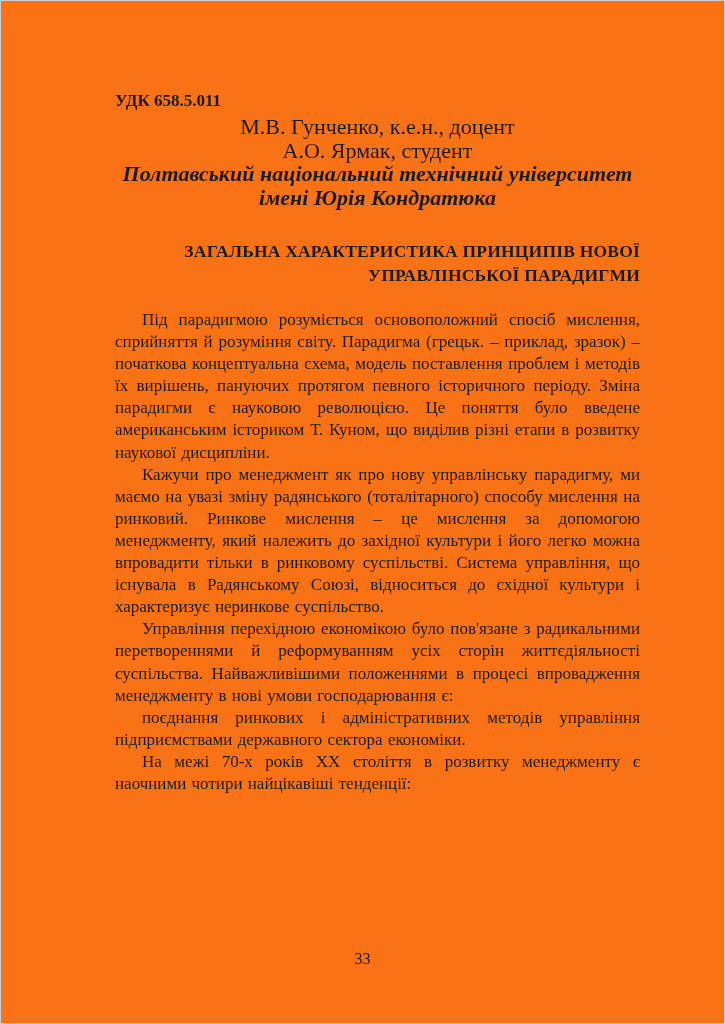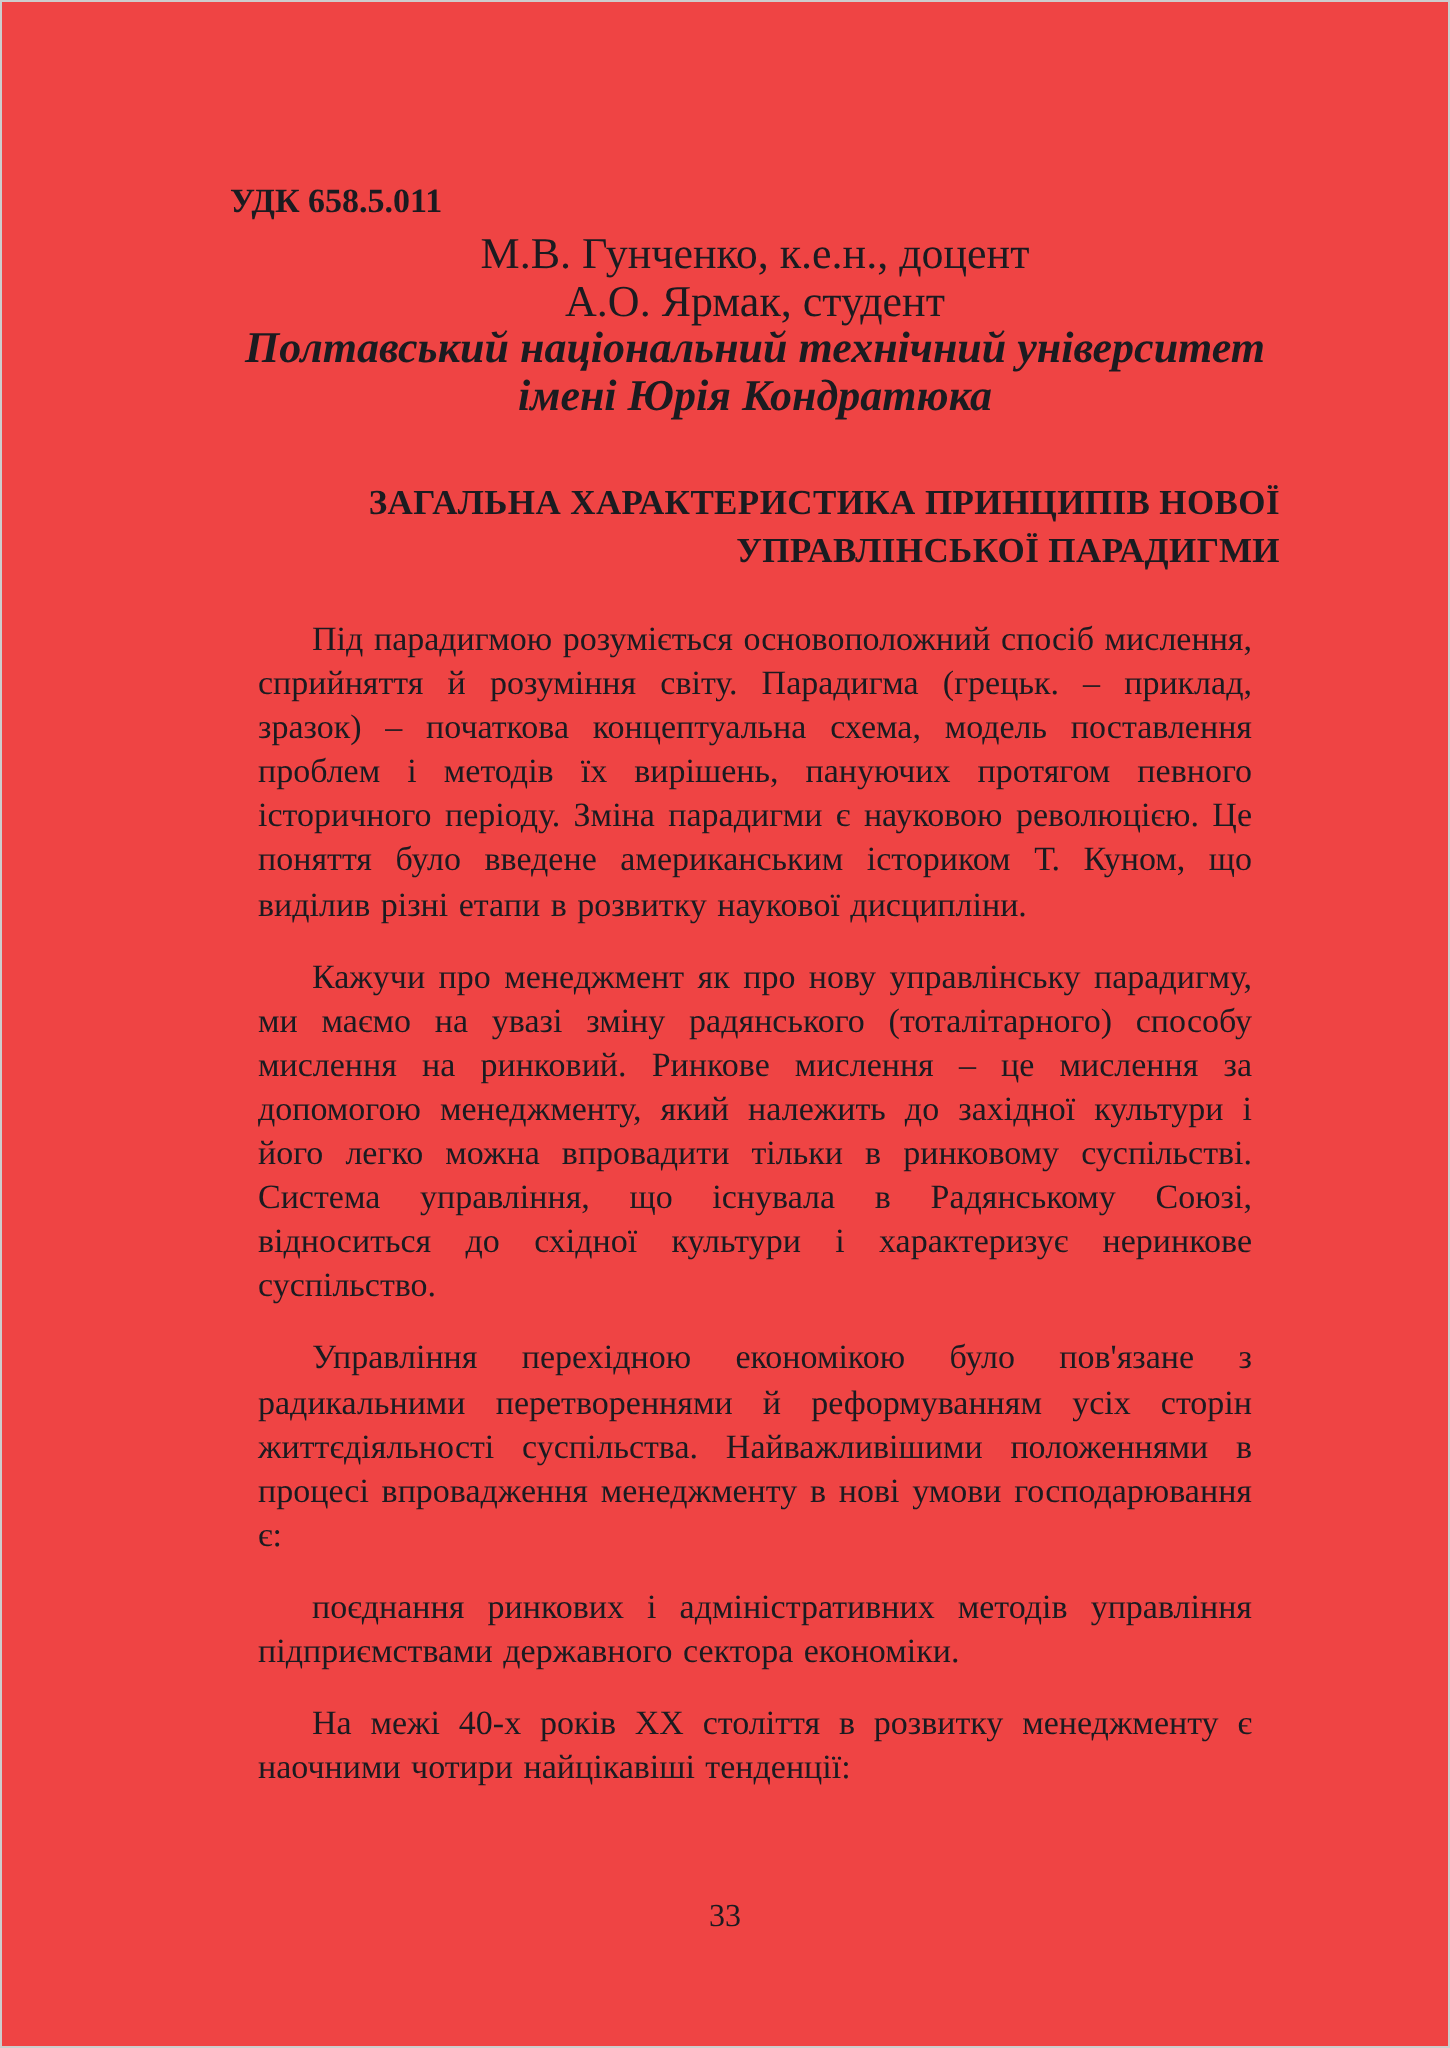--- a/index.html
+++ b/index.html
@@ -5,21 +5,21 @@
   html, body {
     margin: 0;
     padding: 0;
     background: #ffffff;
   }
   .page {
     position: relative;
     width: 725px;
     height: 1024px;
     box-sizing: border-box;
-    background: #ef4444;
+    background: #f97316;
     border: 1px solid #cdcdcd;
     font-family: "Liberation Serif", "DejaVu Serif", serif;
     color: #1b1b20;
     overflow: hidden;
   }
   .content {
     position: absolute;
     top: 88px;
     left: 114px;
     right: 84px;
@@ -46,21 +46,21 @@
     line-height: 24px;
     margin: 30px 0 22px 0;
     text-align: right;
     letter-spacing: 0.2px;
   }
   p.body-par {
     font-size: 17px;
     line-height: 22.1px;
     text-align: justify;
     text-indent: 27px;
-    margin: 14px;
+    margin: 0;
     word-spacing: 1px;
   }
   .page-number {
     position: absolute;
     bottom: 54px;
     left: 0;
     right: 0;
     text-align: center;
     font-size: 16px;
     line-height: 20px;
@@ -80,18 +80,18 @@
       <div class="affil">Полтавський національний технічний університет</div>
       <div class="affil">імені Юрія Кондратюка</div>
     </div>
 
     <h1 class="title">ЗАГАЛЬНА ХАРАКТЕРИСТИКА ПРИНЦИПІВ НОВОЇ УПРАВЛІНСЬКОЇ ПАРАДИГМИ</h1>
 
     <p class="body-par">Під парадигмою розуміється основоположний спосіб мислення, сприйняття й розуміння світу. Парадигма (грецьк. – приклад, зразок) – початкова концептуальна схема, модель поставлення проблем і методів їх вирішень, пануючих протягом певного історичного періоду. Зміна парадигми є науковою революцією. Це поняття було введене американським істориком Т. Куном, що виділив різні етапи в розвитку наукової дисципліни.</p>
     <p class="body-par">Кажучи про менеджмент як про нову управлінську парадигму, ми маємо на увазі зміну радянського (тоталітарного) способу мислення на ринковий. Ринкове мислення – це мислення за допомогою менеджменту, який належить до західної культури і його легко можна впровадити тільки в ринковому суспільстві. Система управління, що існувала в Радянському Союзі, відноситься до східної культури і характеризує неринкове суспільство.</p>
     <p class="body-par">Управління перехідною економікою було пов'язане з радикальними перетвореннями й реформуванням усіх сторін життєдіяльності суспільства. Найважливішими положеннями в процесі впровадження менеджменту в нові умови господарювання є:</p>
     <p class="body-par">поєднання ринкових і адміністративних методів управління підприємствами державного сектора економіки.</p>
-    <p class="body-par">На межі 40-х років XX століття в розвитку менеджменту є наочними чотири найцікавіші тенденції:</p>
+    <p class="body-par">На межі 70-х років XX століття в розвитку менеджменту є наочними чотири найцікавіші тенденції:</p>
 
   </div>
 
   <div class="page-number">33</div>
 </div>
 
 </body></html>

